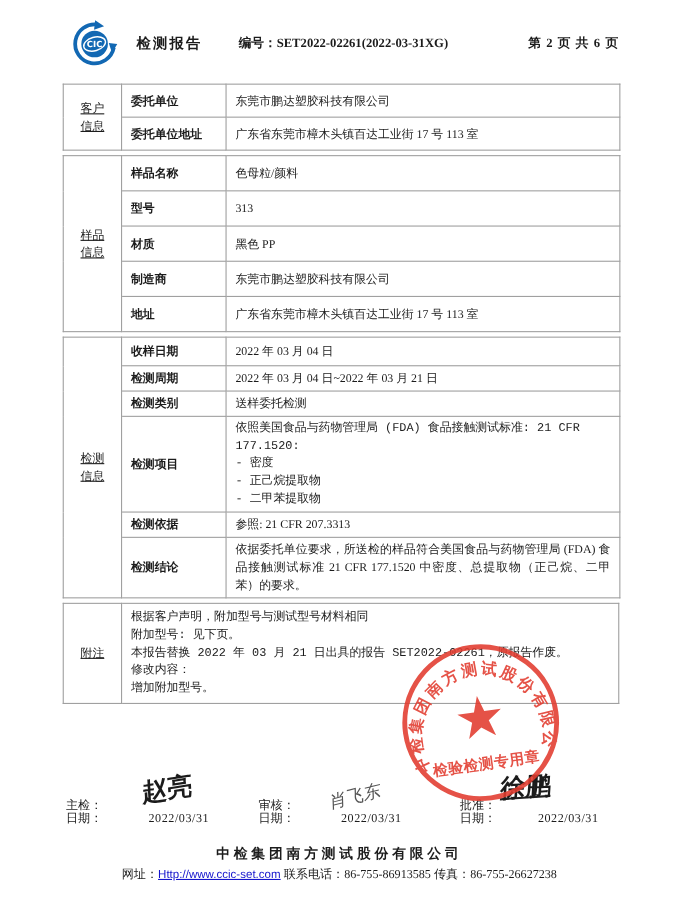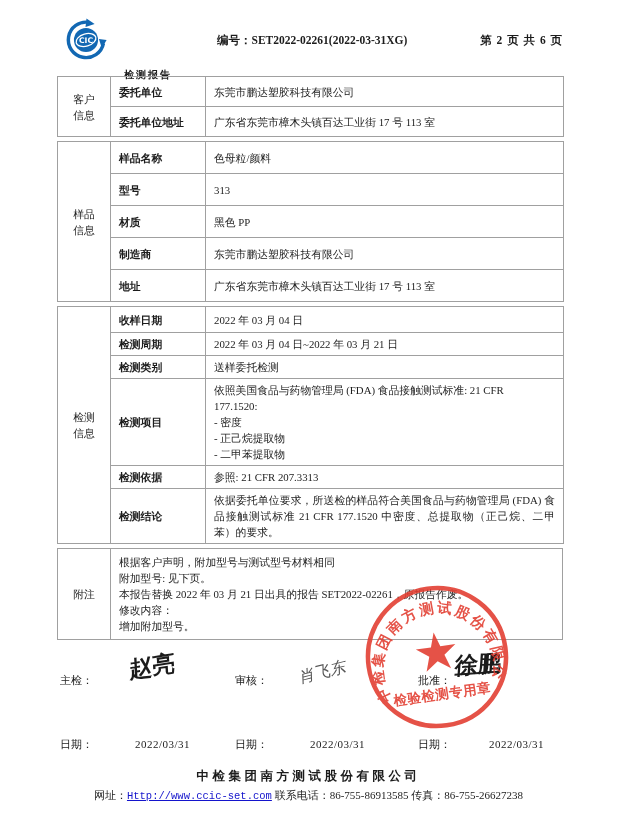--- a/index.html
+++ b/index.html
@@ -5,59 +5,59 @@
   * { margin:0; padding:0; box-sizing:border-box; }
   html,body { background:#ffffff; }
   body {
     width:617px; height:840px; position:relative; overflow:hidden;
     font-family:"Liberation Serif","DejaVu Serif",serif;
     color:#1c1c1c; font-size:10.8px; line-height:16px;
   }
   
   .header { position:absolute; top:16px; left:57px; width:506px; height:50px; }
   .logo { position:absolute; left:6px; top:1px; width:46px; height:46px; }
-  .hdr-title { position:absolute; left:67px; top:16px; font-size:10px; font-weight:bold; letter-spacing:2px;margin-top:35px; }
+  .hdr-title { position:absolute; left:67px; top:16px; font-size:13px; font-weight:bold; letter-spacing:2px; }
   .hdr-no { position:absolute; left:160px; top:16px; font-size:11.5px; font-weight:bold; white-space:nowrap; }
   .hdr-page { position:absolute; right:0px; top:16px; font-size:11.5px; font-weight:bold; letter-spacing:1px; white-space:nowrap; }
   
   .doc { position:absolute; top:76px; left:57px; width:506px; }
   table.sec { border-collapse:collapse; width:506px; margin-bottom:4px; table-layout:fixed; }
   table.sec td { border:1px solid #a0a0a0; vertical-align:middle; padding:3px 8px; }
-  td.g { width:53px; text-align:center; white-space:pre-line; padding:3px 2px; }
+  td.g { width:53px; text-align:center; white-space:pre-line; padding:3px 2px;text-decoration:underline; }
   td.l { width:95px;font-weight:bold; }
   td.v { width:358px; }
-  td.ml { white-space:pre-line; vertical-align:middle; }
+  td.ml { white-space:pre-line; vertical-align:middle;font-family:Liberation Mono, monospace; }
   td.just { text-align:justify; }
   .h30 td { height:30px; }
   .h32 td { height:32px; }
   .h26 td { height:26px; }
   .h23 td { height:23px; }
   
-  .sig-row { position:absolute; top:656px; left:57px; width:506px; height:42px; }
+  .sig-row { position:absolute; top:708px; left:57px; width:506px; height:42px; }
   .sig-role { position:absolute; top:16px; font-size:11px; }
   .sig-name { position:absolute; font-weight:bold; color:#1b1b1b; white-space:nowrap;
               font-family:"DejaVu Serif","Liberation Serif",serif; }
   .sig1 { left:72px;  top:2px;  font-size:23px; transform:rotate(-9deg) skewX(-6deg); }
   .sig2 { left:242px; top:8px;  font-size:16px; color:#555; transform:rotate(-14deg) skewX(-12deg); font-weight:normal; }
   .sig3 { left:398px; top:0px;  font-size:23px; transform:rotate(-4deg) skewX(-8deg); border-bottom:2px solid #222; }
   .r1 { left:3px; } .r2 { left:178px; } .r3 { left:361px; }
   .date-row { position:absolute; top:736px; left:57px; width:506px; font-size:11px; }
   .date-lab { position:absolute; }
   .date-val { position:absolute; letter-spacing:0.5px; }
   .d1l { left:3px; }   .d1v { left:78px; }
   .d2l { left:178px; } .d2v { left:253px; }
   .d3l { left:361px; } .d3v { left:432px; }
   
   .stamp { position:absolute; left:363px; top:583px; width:148px; height:148px;
            opacity:0.88; transform:rotate(-8deg); pointer-events:none; }
   
   .footer { position:absolute; top:768px; left:0; width:617px; text-align:center; }
   .f-company { font-size:12.5px; font-weight:bold; letter-spacing:3.5px; margin-bottom:3px; }
   .f-line { font-size:11px; margin-bottom:2px; white-space:nowrap; }
-  .f-url { color:#1414cc; text-decoration:underline; font-family:Liberation Mono, monospace; font-size:10.5px; }
+  .f-url { color:#1414cc; text-decoration:underline; font-family:Liberation Sans, sans-serif; font-size:10.5px; }
 </style>
 </head>
 <body>
 
 <div class="header">
   <svg class="logo" viewBox="0 0 48 48">
     <path d="M 27 5.6 A 18.5 18.5 0 1 0 42.2 27.5" fill="none" stroke="#1268b3" stroke-width="3.6"></path>
     <polygon points="24.5,1.5 33,7.2 23.5,10.5" fill="#1268b3"></polygon>
     <polygon points="45.5,24 40.5,32.5 37.5,23.0" fill="#1268b3"></polygon>
     <circle cx="24" cy="24" r="12.6" fill="#1268b3"></circle>

